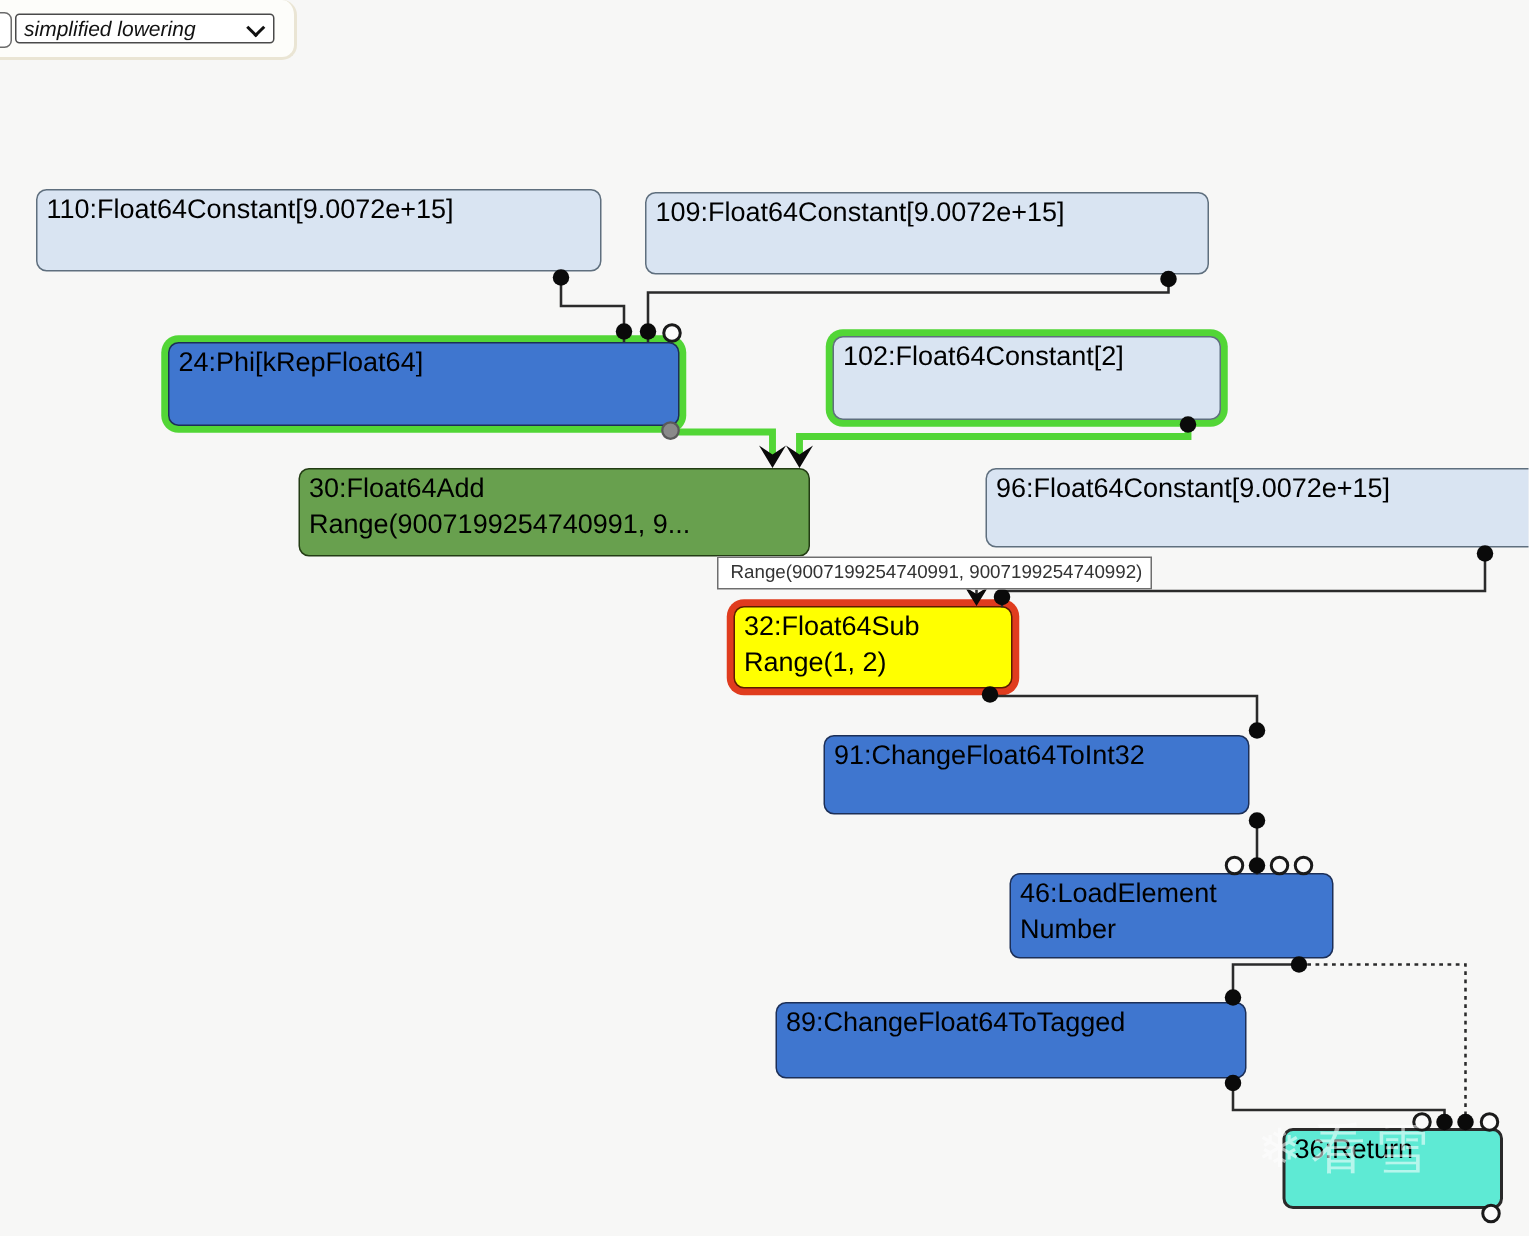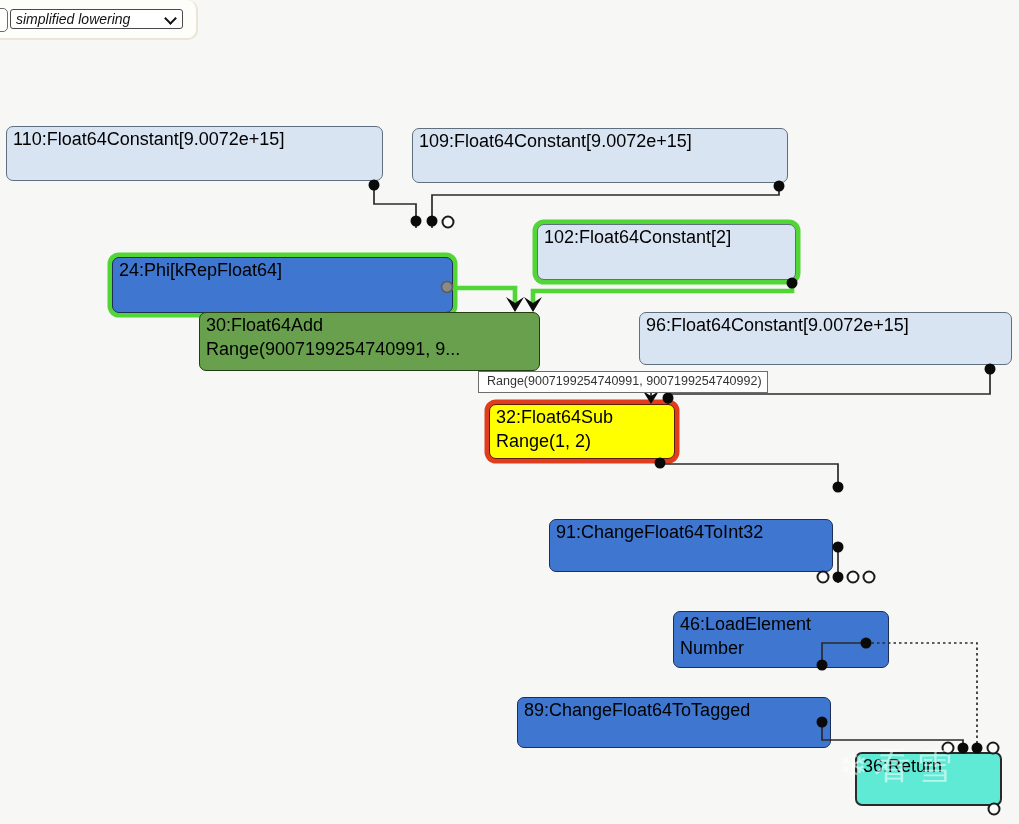--- a/index.html
+++ b/index.html
@@ -36,22 +36,22 @@
   
   .node{
     position:absolute;box-sizing:border-box;
     border-radius:7px;
     padding:1px 6px 0 6px;
     font-size:18px;line-height:1.32;color:#000;
     white-space:nowrap;overflow:hidden;
     z-index:5;
   }
   .node .nline{pointer-events:none;}
-  .n-constant{background:#d9e4f2;border:1.6px solid #5f6f7e;}
-  .n-blue{background:#3f76cf;border:1.6px solid #1c2f57;margin-top:29px;}
+  .n-constant{background:#d9e4f2;border:1.6px solid #5f6f7e;margin-left:18px;}
+  .n-blue{background:#3f76cf;border:1.6px solid #1c2f57;}
   .n-green{background:#68a04e;border:1.8px solid #233c14;}
   .n-gold{background:#5eead4;border:2px solid #2a2a2a;}
   .n-yellow{background:#ffff00;border:1.6px solid #5c1c00;}
   .sel-green{box-shadow:0 0 0 4.5px #52d636;}
   .sel-red{box-shadow:0 0 0 4.5px #e03c1e;}
   
   svg.edges{position:absolute;left:0;top:0;z-index:10;pointer-events:none;}
   .e-plain{fill:none;stroke:#2b2b2b;stroke-width:1.7px;}
   .e-dotted{fill:none;stroke:#2b2b2b;stroke-width:1.7px;stroke-dasharray:2.5 3;}
   .e-green{fill:none;stroke:#52d636;stroke-width:4.6px;}

